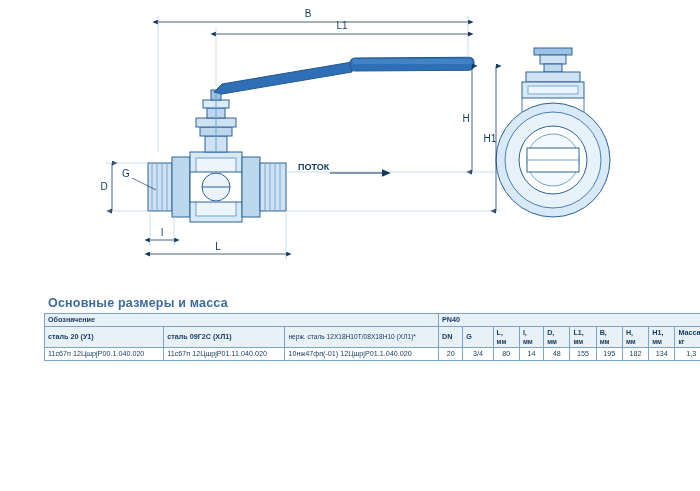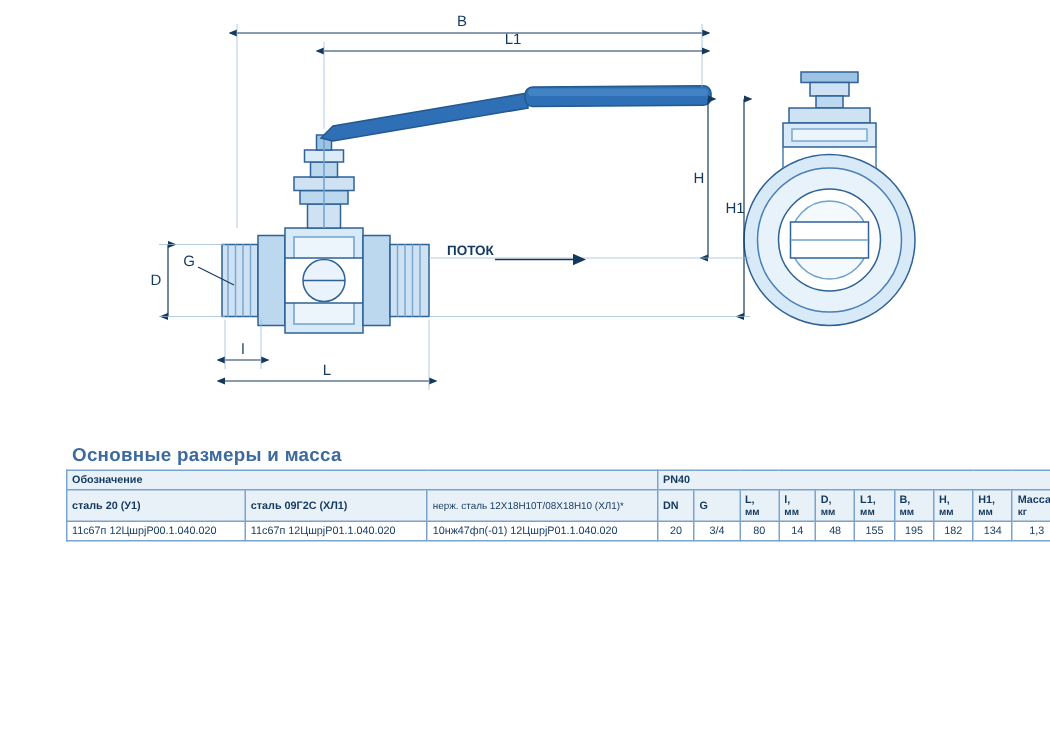--- a/index.html
+++ b/index.html
@@ -286,21 +286,21 @@
           </th>
           <th class="center">
             <span>Масса,</span>
             <span class="unit">кг</span>
           </th>
         </tr>
       </thead>
       <tbody>
         <tr>
           <td>11с67п 12ЦшрјР00.1.040.020</td>
-          <td>11с67п 12ЦшрјР01.1.040.020</td>
+          <td>11с67п 12ЦшрјР01.11.040.020</td>
           <td>10нж47фп(-01) 12ЦшрјР01.1.040.020</td>
           <td class="center">20</td>
           <td class="center">3/4</td>
           <td class="center">80</td>
           <td class="center">14</td>
           <td class="center">48</td>
           <td class="center">155</td>
           <td class="center">195</td>
           <td class="center">182</td>
           <td class="center">134</td>

